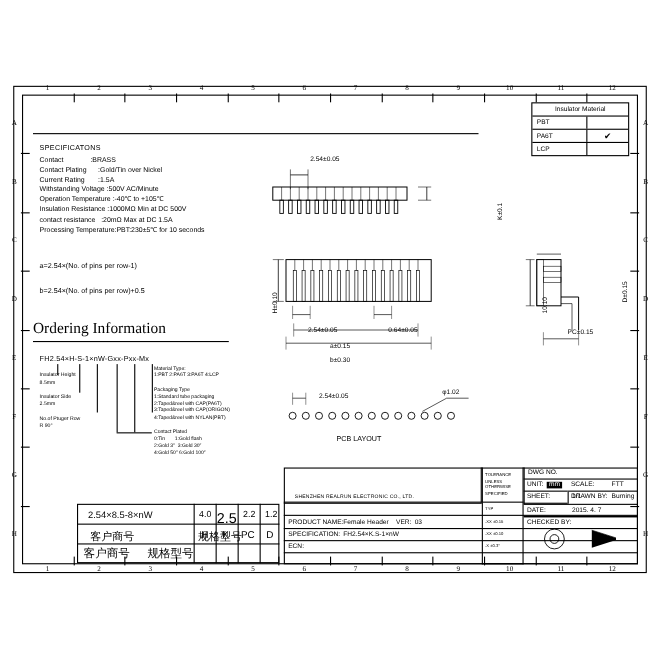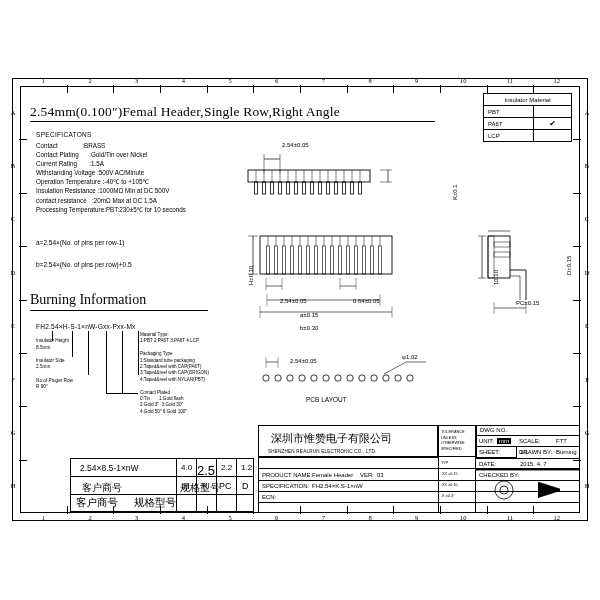--- a/index.html
+++ b/index.html
@@ -128,37 +128,36 @@
       <div class="zlabel row" style="left:9px;top:428.9375px;">G</div>
       <div class="zlabel row" style="left:583px;top:428.9375px;">G</div>
       <div class="hline" style="left:19px;top:406.25px;width:8px;"></div>
       <div class="hline" style="left:573px;top:406.25px;width:8px;"></div>
       <div class="zlabel row" style="left:9px;top:482.3125px;">H</div>
       <div class="zlabel row" style="left:583px;top:482.3125px;">H</div>
       <div class="hline" style="left:19px;top:459.625px;width:8px;"></div>
       <div class="hline" style="left:573px;top:459.625px;width:8px;"></div>
     </div>
 
-  <div class="main-title">2.54mm(0.100″)Femal Header,Single Row,Right Angle</div>
   <div class="hline" style="left:30px;top:121px;width:405px;"></div>
 
   <div class="spec-head">SPECIFICATONS</div>
   <div class="spec-list" id="specList">Contact              :BRASS
 Contact Plating      :Gold/Tin over Nickel
 Current Rating       :1.5A
 Withstanding Voltage :500V AC/Minute
 Operation Temperature :-40℃ to +105℃
 Insulation Resistance :1000MΩ Min at DC 500V
 contact resistance   :20mΩ Max at DC 1.5A
 Processing Temperature:PBT:230±5℃ for 10 seconds</div>
   <div class="ab-note" id="abNotes">a=2.54×(No. of pins per row-1)
 
 b=2.54×(No. of pins per row)+0.5</div>
 
-  <div class="ordering-title">Burning Information</div>
+  <div class="ordering-title">Ordering Information</div>
   <div class="hline" style="left:30px;top:310px;width:178px;"></div>
   <div class="ord-code">FH2.54×H-S-1×nW-Gxx-Pxx-Mx</div>
 
   <div class="ord-leader" style="left:52px;top:331px;height:10px;"></div>
   <div class="ord-leader" style="left:72px;top:331px;height:26px;"></div>
   <div class="ord-leader" style="left:88px;top:331px;height:44px;"></div>
   <div class="ord-leader" style="left:106px;top:331px;height:62px;"></div>
   <div class="ord-leader" style="left:122px;top:331px;height:62px;"></div>
   <div class="ord-leader" style="left:138px;top:331px;height:44px;"></div>
   <div class="hline" style="left:106px;top:393px;width:32px;"></div>
@@ -366,21 +365,20 @@
     <line x1="136" y1="22" x2="158" y2="10" stroke="#000" stroke-width="0.6"></line>
     <line x1="158" y1="10" x2="178" y2="10" stroke="#000" stroke-width="0.6"></line>
   </svg>
   <div class="dim-txt" style="left:290px;top:358px;">2.54±0.05</div>
   <div class="dim-txt" style="left:402px;top:354px;">φ1.02</div>
   <div class="dim-txt" style="left:306px;top:396px;font-size:6.5px;">PCB LAYOUT</div>
 
   <div class="tb" style="left:258px;top:425px;width:322px;height:88px;"></div>
 
   <div class="tb" style="left:258px;top:425px;width:180px;height:32px;border-left:none;border-top:none;"></div>
-  <div class="tb-txt cn" style="left:271px;top:431px;font-size:11px;">深圳市惟赞电子有限公司</div>
   <div class="tb-txt" style="left:268px;top:449px;font-size:4.6px;letter-spacing:.2px;">SHENZHEN REALRUN ELECTRONIC CO., LTD.</div>
 
   <div class="tb" style="left:438px;top:425px;width:38px;height:32px;border-top:none;"></div>
   <div class="tb-txt" style="left:441px;top:429px;font-size:3.9px;line-height:5.6px;white-space:pre;">TOLERANCE
 UNLESS
 OTHERWISE
 SPECIFIED</div>
 
   <div class="tb" style="left:476px;top:425px;width:104px;height:11px;border-top:none;border-right:none;"></div>
   <div class="tb-txt" style="left:480px;top:427px;">DWG NO.</div>
@@ -448,21 +446,21 @@
   </svg>
 
   <div class="tb" style="left:70px;top:458px;width:184px;height:54px;"></div>
   <div class="tb" style="left:70px;top:476px;width:184px;height:0;border:none;border-top:1px solid #000;"></div>
   <div class="tb" style="left:70px;top:494px;width:184px;height:0;border:none;border-top:1px solid #000;"></div>
   <div class="tb" style="left:176px;top:458px;width:0;height:54px;border:none;border-left:1px solid #000;"></div>
   <div class="tb" style="left:196px;top:458px;width:0;height:54px;border:none;border-left:1px solid #000;"></div>
   <div class="tb" style="left:216px;top:458px;width:0;height:54px;border:none;border-left:1px solid #000;"></div>
   <div class="tb" style="left:236px;top:458px;width:0;height:54px;border:none;border-left:1px solid #000;"></div>
 
-  <div class="tb-txt" style="left:80px;top:463px;font-size:8.5px;">2.54×8.5-1×nW</div>
+  <div class="tb-txt" style="left:80px;top:463px;font-size:8.5px;">2.54×8.5-8×nW</div>
   <div class="tb-txt" style="left:181px;top:463px;font-size:8px;">4.0</div>
   <div class="tb-txt" style="left:197px;top:463px;font-size:13px;">2.5</div>
   <div class="tb-txt" style="left:221px;top:463px;font-size:8px;">2.2</div>
   <div class="tb-txt" style="left:241px;top:463px;font-size:8px;">1.2</div>
 
   <div class="tb-txt cn" style="left:82px;top:481px;font-size:10px;">客户商号</div>
   <div class="tb-txt cn" style="left:180px;top:481px;font-size:10px;">规格型号</div>
   <div class="tb-txt" style="left:183px;top:481px;font-size:9px;">H</div>
   <div class="tb-txt" style="left:202px;top:481px;font-size:9px;">K</div>
   <div class="tb-txt" style="left:219px;top:481px;font-size:9px;">PC</div>

